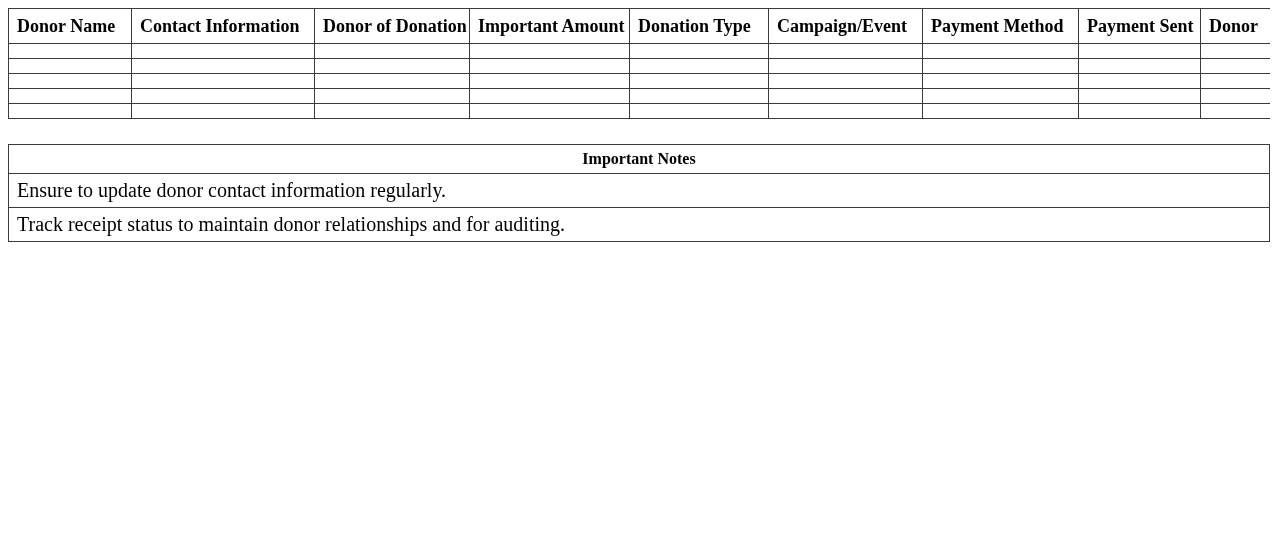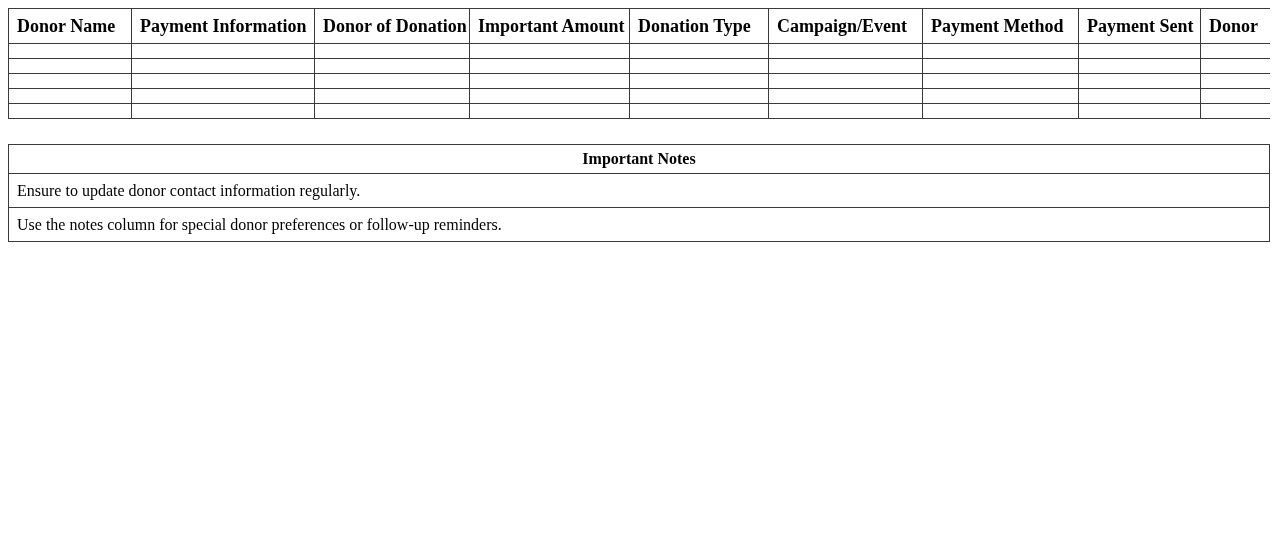--- a/index.html
+++ b/index.html
@@ -39,42 +39,42 @@
     margin-top: 25px;
   }
   .notes-table th {
     font-weight: bold;
     text-align: center;
     height: 28px;
     font-size: 16px;
   }
   .notes-table td {
     height: 33px;
-    font-size: 16px;
+    font-size: 20px;
   }
 </style>
 </head>
 <body>
 
 <table class="donations-table">
   <colgroup>
     <col style="width:123px">
     <col style="width:183px">
     <col style="width:155px">
     <col style="width:160px">
     <col style="width:139px">
     <col style="width:154px">
     <col style="width:156px">
     <col style="width:122px">
     <col style="width:70px">
   </colgroup>
   <thead>
     <tr>
       <th>Donor Name</th>
-      <th>Payment Information</th>
+      <th>Contact Information</th>
       <th>Donor of Donation</th>
       <th>Important Amount</th>
       <th>Donation Type</th>
       <th>Campaign/Event</th>
       <th>Payment Method</th>
       <th>Payment Sent</th>
       <th>Donor</th>
     </tr>
   </thead>
   <tbody id="empty-rows-body">
@@ -140,16 +140,16 @@
   <thead>
     <tr>
       <th>Important Notes</th>
     </tr>
   </thead>
   <tbody>
     <tr>
       <td>Ensure to update donor contact information regularly.</td>
     </tr>
     <tr>
-      <td>Use the notes column for special donor preferences or follow-up reminders.</td>
+      <td>Track receipt status to maintain donor relationships and for auditing.</td>
     </tr>
   </tbody>
 </table>
 
 </body></html>

